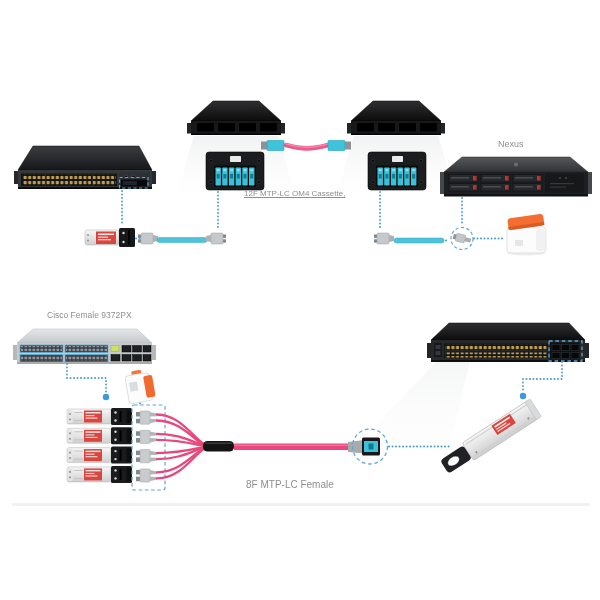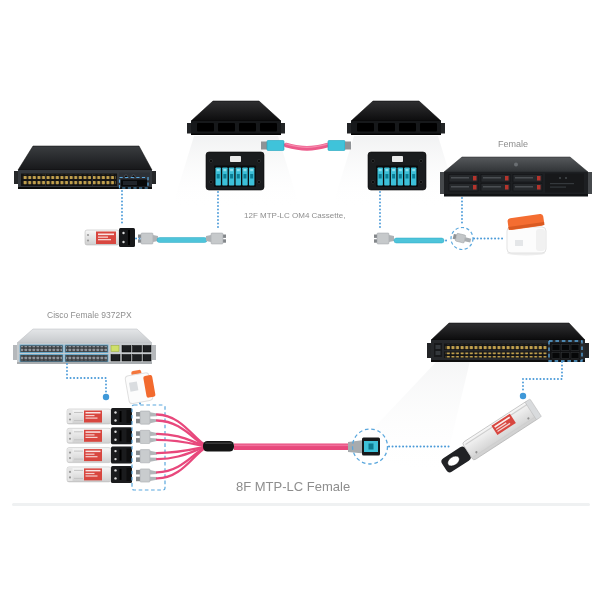--- a/index.html
+++ b/index.html
@@ -1,23 +1,23 @@
 <!DOCTYPE html>
 <html><head>
 <meta charset="utf-8">
 <style>
   html,body{margin:0;padding:0;background:#ffffff;}
   .stage{position:relative;width:600px;height:600px;background:#ffffff;overflow:hidden;
          font-family:"Liberation Sans", sans-serif;}
   .stage svg{position:absolute;left:0;top:0;}
   .lbl{position:absolute;color:#8e8e8e;white-space:nowrap;line-height:1;}
   .lbl-server{left:498px;top:140px;font-size:9px;}
-  .lbl-cassette{left:244px;top:212px;font-size:8px;}
+  .lbl-cassette{left:244px;top:190px;font-size:8px;text-decoration:underline;}
   .lbl-nexus{left:47px;top:311px;font-size:8.5px;}
-  .lbl-harness{left:236px;top:480px;font-size:13px;}
+  .lbl-harness{left:246px;top:480px;font-size:10px;}
 </style>
 </head>
 <body>
 
 <div class="stage">
 <svg width="600" height="600" viewBox="0 0 600 600">
   <defs>
     <linearGradient id="gMetal" x1="0" y1="0" x2="0" y2="1">
       <stop offset="0" stop-color="#f7f7f7"></stop>
           <stop offset="1" stop-color="#cfcfcf"></stop>
@@ -393,17 +393,17 @@
     <path d="M140,403.5 V406"></path>
     <path d="M562,362 V379 H523 V392"></path>
     <path d="M389,446.5 H449"></path>
   </g>
   <circle cx="106" cy="397" r="3.2" fill="#3f98d8"></circle>
   <circle cx="523" cy="396" r="3.2" fill="#3f98d8"></circle>
 
   <rect x="12" y="503" width="578" height="3" rx="1.5" fill="#eff1f2"></rect>
 </svg>
 
-  <div class="lbl lbl-server">Female</div>
+  <div class="lbl lbl-server">Nexus</div>
   <div class="lbl lbl-cassette">12F MTP-LC OM4 Cassette,</div>
   <div class="lbl lbl-nexus">Cisco Female 9372PX</div>
   <div class="lbl lbl-harness">8F MTP-LC Female</div>
 </div>
 
 </body></html>

